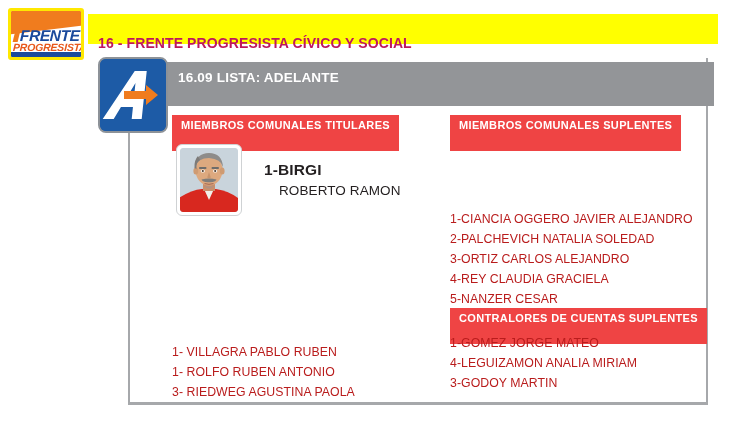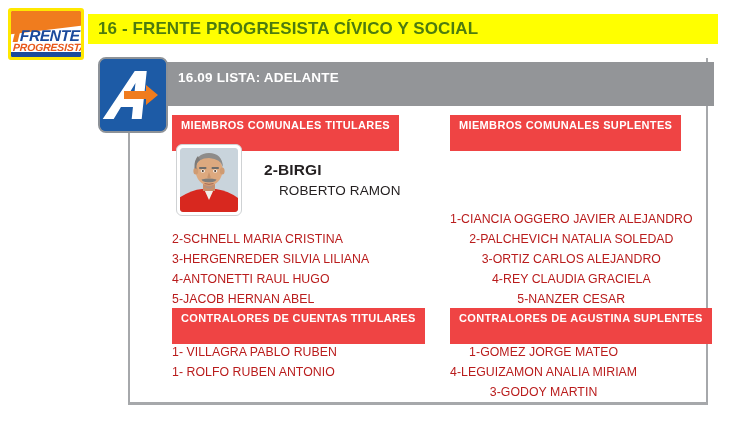--- a/index.html
+++ b/index.html
@@ -92,24 +92,24 @@
     position: absolute;
     left: 88px;
     top: 14px;
     width: 630px;
     height: 30px;
     background: #ffff00;
   }
   #title-banner .title-text {
     position: absolute;
     left: 10px;
-    top: 5px;
-    font-size: 17px;
-    font-weight: bold;
-    color: #4d7c0f;
+    top: 21px;
+    font-size: 14px;
+    font-weight: bold;
+    color: #be185d;
     letter-spacing: 0.1px;
     white-space: nowrap;
   }
 
   
   #list-emblem {
     position: absolute;
     left: 98px;
     top: 57px;
     width: 70px;
@@ -153,21 +153,21 @@
     top: 8px;
     font-size: 13.5px;
     font-weight: bold;
     color: #ffffff;
     letter-spacing: 0.2px;
     white-space: nowrap;
   }
 
   
   .col-left  { position: absolute; left: 44px; }
-  .col-right { position: absolute; left: 322px; text-align: center; }
+  .col-right { position: absolute; left: 322px; }
 
   .section-head {
     display: inline-block;
     background: #ef4444;
     color: #ffffff;
     font-size: 11px;
     font-weight: bold;
     letter-spacing: 0.35px;
     padding: 4px 9px 20px 9px;
     white-space: nowrap;
@@ -293,51 +293,43 @@
 
           <path d="M21.5 31.5 Q29 29.3 36.5 31.5 Q35 34.6 29 34.2 Q23 34.6 21.5 31.5 Z" fill="#7f7d7b"></path>
 
           <path d="M24.5 35.6 Q29 37 33.5 35.6" stroke="#a0634f" stroke-width="1" fill="none"></path>
 
           <path d="M24 37.5 Q29 39.5 34 37.5 Q32 40.5 29 40.5 Q26 40.5 24 37.5 Z" fill="#9a9694" opacity="0.55"></path>
         </g>
       </svg>
     </div>
     <div class="candidate-names">
-      <div class="candidate-rank">2-BIRGI</div>
+      <div class="candidate-rank">1-BIRGI</div>
       <div class="candidate-fullname">ROBERTO RAMON</div>
     </div>
   </div>
 
-  <div class="col-left name-list" style="top:172px;">
-    <div>2-SCHNELL MARIA CRISTINA</div>
-    <div>3-HERGENREDER SILVIA LILIANA</div>
-    <div>4-ANTONETTI RAUL HUGO</div>
-    <div>5-JACOB HERNAN ABEL</div>
-  </div>
 
   <div class="col-right name-list" style="top:152px;">
     <div>1-CIANCIA OGGERO JAVIER ALEJANDRO</div>
     <div>2-PALCHEVICH NATALIA SOLEDAD</div>
     <div>3-ORTIZ CARLOS ALEJANDRO</div>
     <div>4-REY CLAUDIA GRACIELA</div>
     <div>5-NANZER CESAR</div>
   </div>
 
-  <div class="col-left" style="top:250px;">
-    <span class="section-head">CONTRALORES DE CUENTAS TITULARES</span>
-  </div>
   <div class="col-right" style="top:250px;">
-    <span class="section-head">CONTRALORES DE AGUSTINA SUPLENTES</span>
+    <span class="section-head">CONTRALORES DE CUENTAS SUPLENTES</span>
   </div>
 
   <div class="col-left name-list" style="top:285px;">
     <div>1- VILLAGRA PABLO RUBEN</div>
     <div>1- ROLFO RUBEN ANTONIO</div>
-  </div>
-
-  <div class="col-right name-list" style="top:285px;">
+    <div>3- RIEDWEG AGUSTINA PAOLA</div>
+  </div>
+
+  <div class="col-right name-list" style="top:276px;">
     <div>1-GOMEZ JORGE MATEO</div>
     <div>4-LEGUIZAMON ANALIA MIRIAM</div>
     <div>3-GODOY MARTIN</div>
   </div>
 
 </div>
 
 </body></html>

